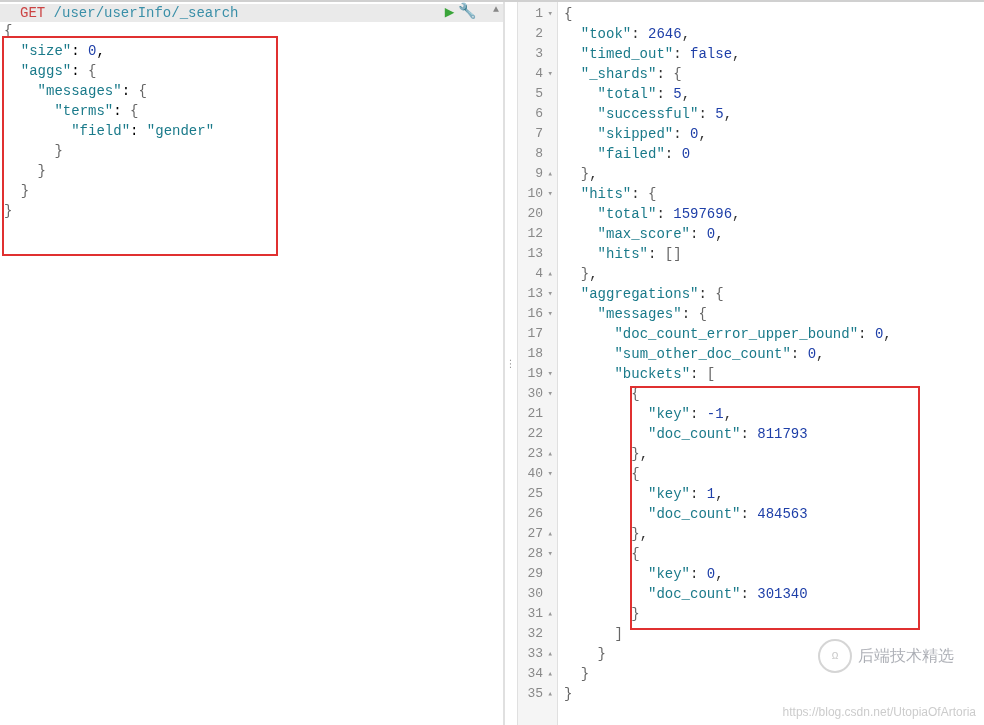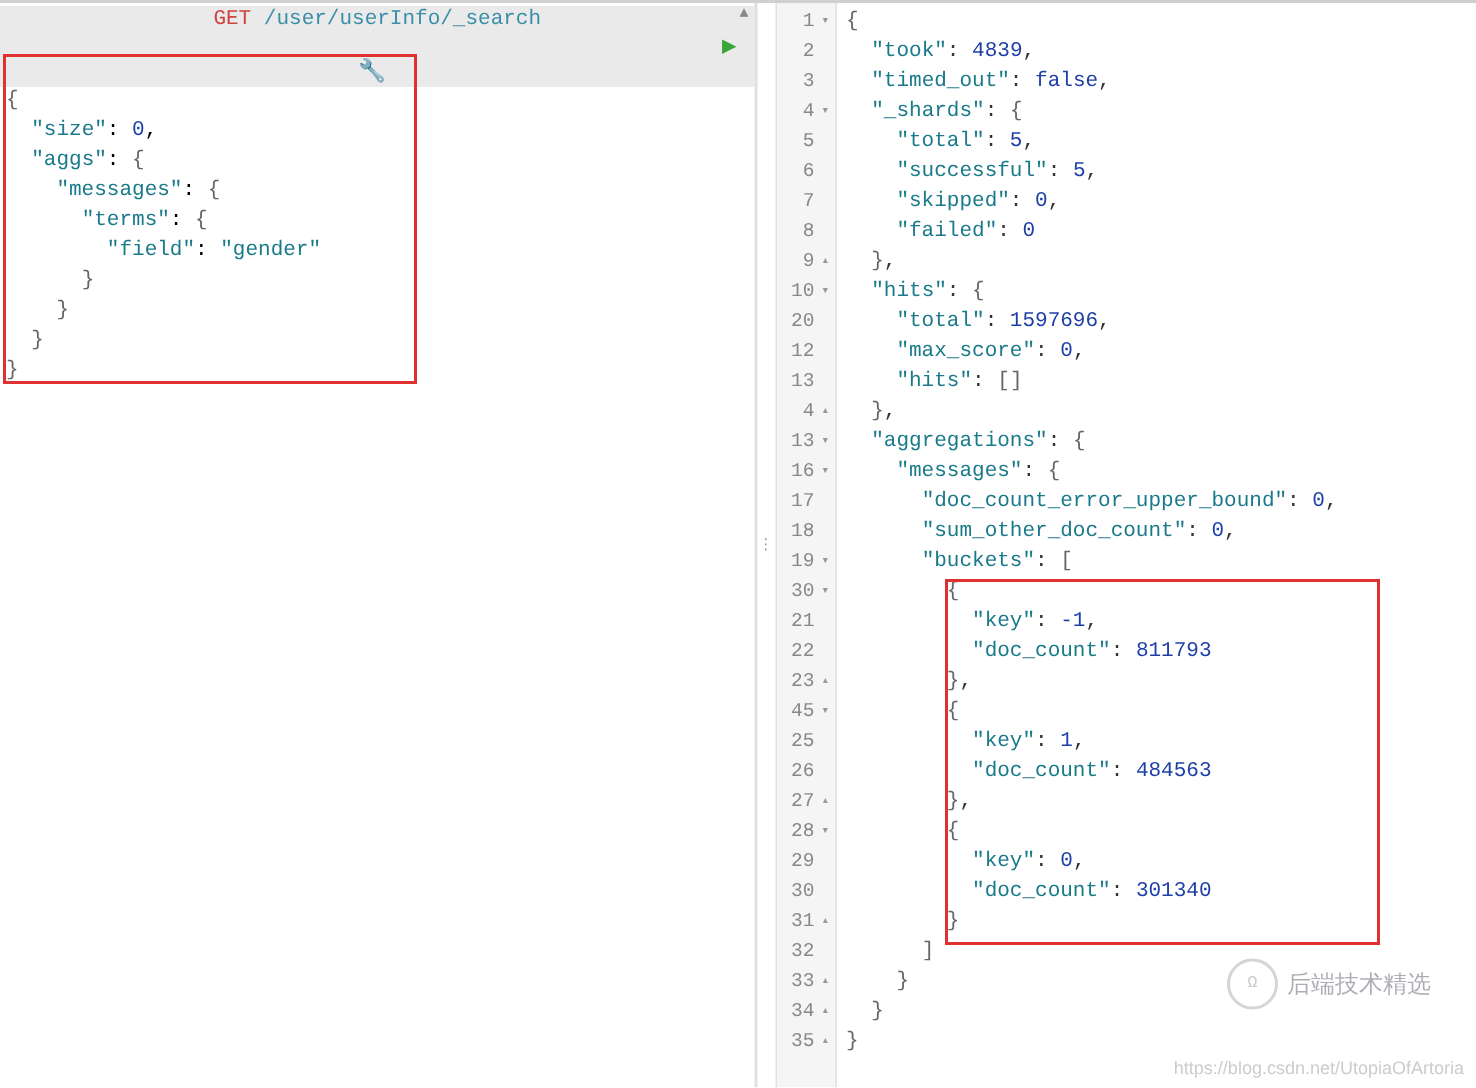--- a/index.html
+++ b/index.html
@@ -85,24 +85,23 @@
 .method { color: #c44; }
 .path { color: #3a8fa8; }
 .key { color: #1a7a8a; }
 .num { color: #1e3fa8; }
 .bool { color: #1e3fa8; }
 .str { color: #1a7a8a; }
 .bracket { color: #666; }
 .current-line {
   background: #eaeaea;
   margin: 0 -4px;
-  padding: 0 8px;
-  display: flex;
-  align-items: center;
-  flex-direction: column;
+  padding: 0 20px;
+  display: flex;
+  align-items: center;
 }
 .run-icon {
   color: #3aa53a;
   font-size: 16px;
   margin-left: auto;
   padding-right: 4px;
 }
 .wrench-icon {
   color: #555;
   font-size: 15px;
@@ -280,21 +279,21 @@
         </div>
         <div class="gutter-line">
           <span>22</span>
           <span class="fold"></span>
         </div>
         <div class="gutter-line">
           <span>23</span>
           <span class="fold">▴</span>
         </div>
         <div class="gutter-line">
-          <span>45</span>
+          <span>40</span>
           <span class="fold">▾</span>
         </div>
         <div class="gutter-line">
           <span>25</span>
           <span class="fold"></span>
         </div>
         <div class="gutter-line">
           <span>26</span>
           <span class="fold"></span>
         </div>
@@ -330,21 +329,21 @@
           <span>34</span>
           <span class="fold">▴</span>
         </div>
         <div class="gutter-line">
           <span>35</span>
           <span class="fold">▴</span>
         </div>
       </div>
     <div class="code-area" id="right-code">
         <div class="code-line"><span class="bracket">{</span></div>
-        <div class="code-line">  <span class="key">"took"</span>: <span class="num">4839</span>,</div>
+        <div class="code-line">  <span class="key">"took"</span>: <span class="num">2646</span>,</div>
         <div class="code-line">  <span class="key">"timed_out"</span>: <span class="bool">false</span>,</div>
         <div class="code-line">  <span class="key">"_shards"</span>: <span class="bracket">{</span></div>
         <div class="code-line">    <span class="key">"total"</span>: <span class="num">5</span>,</div>
         <div class="code-line">    <span class="key">"successful"</span>: <span class="num">5</span>,</div>
         <div class="code-line">    <span class="key">"skipped"</span>: <span class="num">0</span>,</div>
         <div class="code-line">    <span class="key">"failed"</span>: <span class="num">0</span></div>
         <div class="code-line">  <span class="bracket">}</span>,</div>
         <div class="code-line">  <span class="key">"hits"</span>: <span class="bracket">{</span></div>
         <div class="code-line">    <span class="key">"total"</span>: <span class="num">1597696</span>,</div>
         <div class="code-line">    <span class="key">"max_score"</span>: <span class="num">0</span>,</div>

